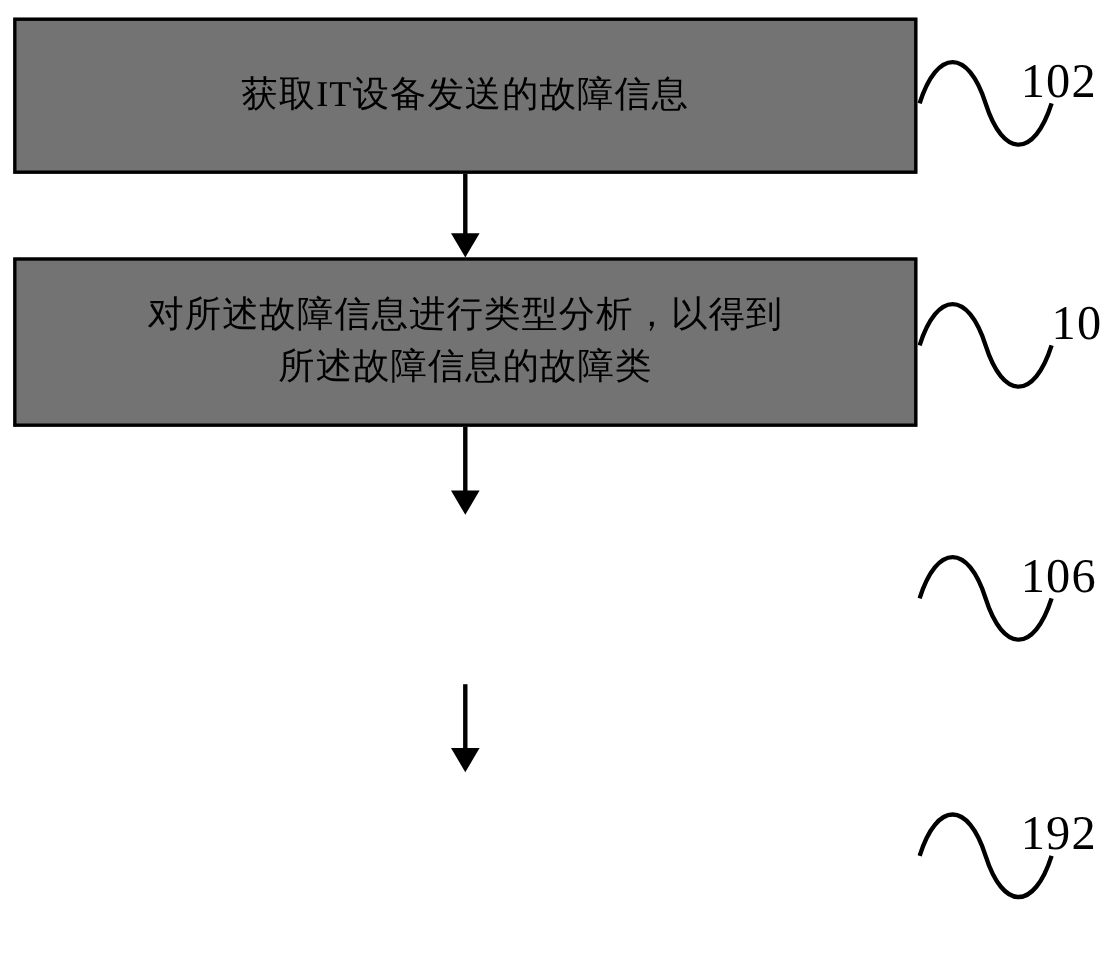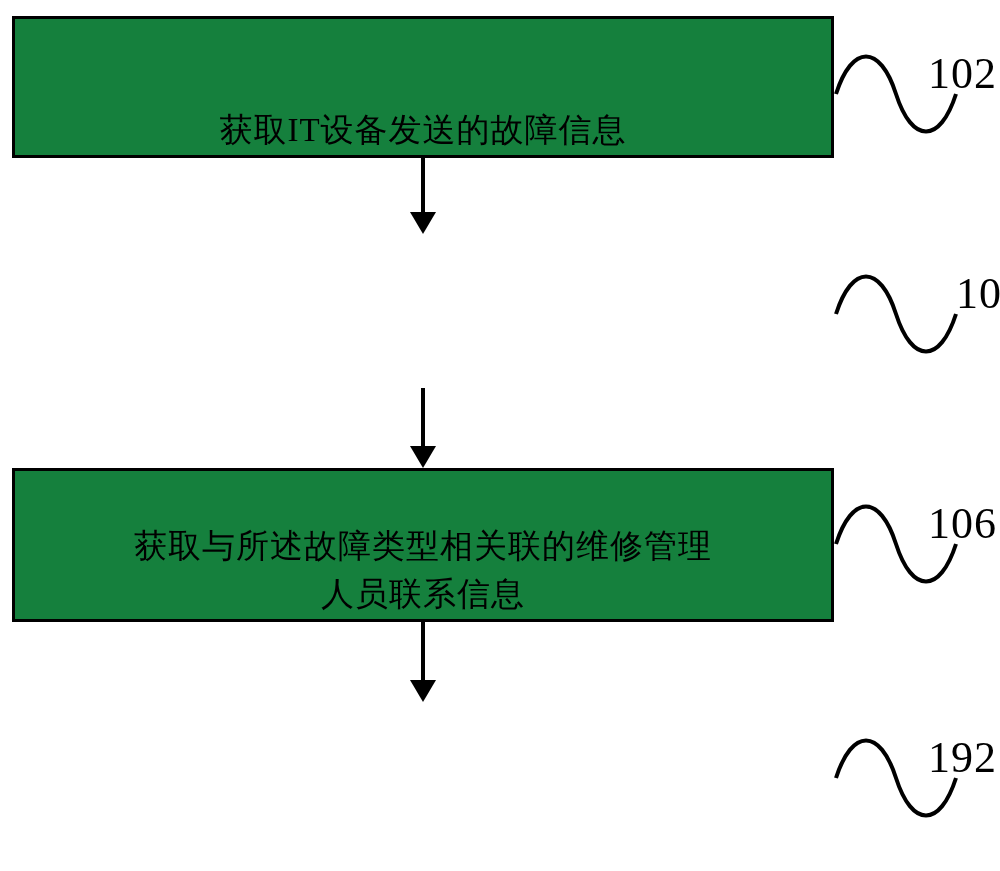--- a/index.html
+++ b/index.html
@@ -16,23 +16,23 @@
   #flowchart {
     position: relative;
     width: 1000px;
     height: 871px;
     background: #ffffff;
   }
   .step {
     position: absolute;
     box-sizing: border-box;
     border: 3px solid #000000;
-    background: #15803d;
+    background: #737373;
     display: flex;
-    align-items: flex-end;
+    align-items: center;
     justify-content: center;
     text-align: center;
   }
   .step-text {
     font-family: "Liberation Serif", serif;
     font-size: 33px;
     line-height: 1.45;
     color: #000000;
     letter-spacing: 1px;
     padding: 0 18px;
@@ -73,34 +73,34 @@
   <svg class="squiggle" style="left:834px; top:42px;" width="130" height="100" viewBox="0 0 130 100">
     <path d="M2,52 C18,2 46,2 62,52 C78,102 106,102 122,52" fill="none" stroke="#000000" stroke-width="4"></path>
   </svg>
   <div class="ref-label" style="left:928px; top:48px;">102</div>
 
   <div>
     <div class="arrow-line" style="left:421px; top:158px; height:58px;"></div>
     <div class="arrow-head" style="left:410px; top:212px;"></div>
   </div>
 
+  <div class="step" style="left:12px; top:234px; width:822px; height:154px;">
+    <div class="step-text">对所述故障信息进行类型分析，以得到
+所述故障信息的故障类</div>
+  </div>
   <svg class="squiggle" style="left:834px; top:262px;" width="130" height="100" viewBox="0 0 130 100">
     <path d="M2,52 C18,2 46,2 62,52 C78,102 106,102 122,52" fill="none" stroke="#000000" stroke-width="4"></path>
   </svg>
   <div class="ref-label" style="left:928px; top:268px;margin-left:28px;">104</div>
 
   <div>
     <div class="arrow-line" style="left:421px; top:388px; height:62px;"></div>
     <div class="arrow-head" style="left:410px; top:446px;"></div>
   </div>
 
-  <div class="step" style="left:12px; top:468px; width:822px; height:154px;">
-    <div class="step-text">获取与所述故障类型相关联的维修管理
-人员联系信息</div>
-  </div>
   <svg class="squiggle" style="left:834px; top:492px;" width="130" height="100" viewBox="0 0 130 100">
     <path d="M2,52 C18,2 46,2 62,52 C78,102 106,102 122,52" fill="none" stroke="#000000" stroke-width="4"></path>
   </svg>
   <div class="ref-label" style="left:928px; top:498px;text-align:right;">106</div>
 
   <div>
     <div class="arrow-line" style="left:421px; top:622px; height:62px;"></div>
     <div class="arrow-head" style="left:410px; top:680px;"></div>
   </div>
 

